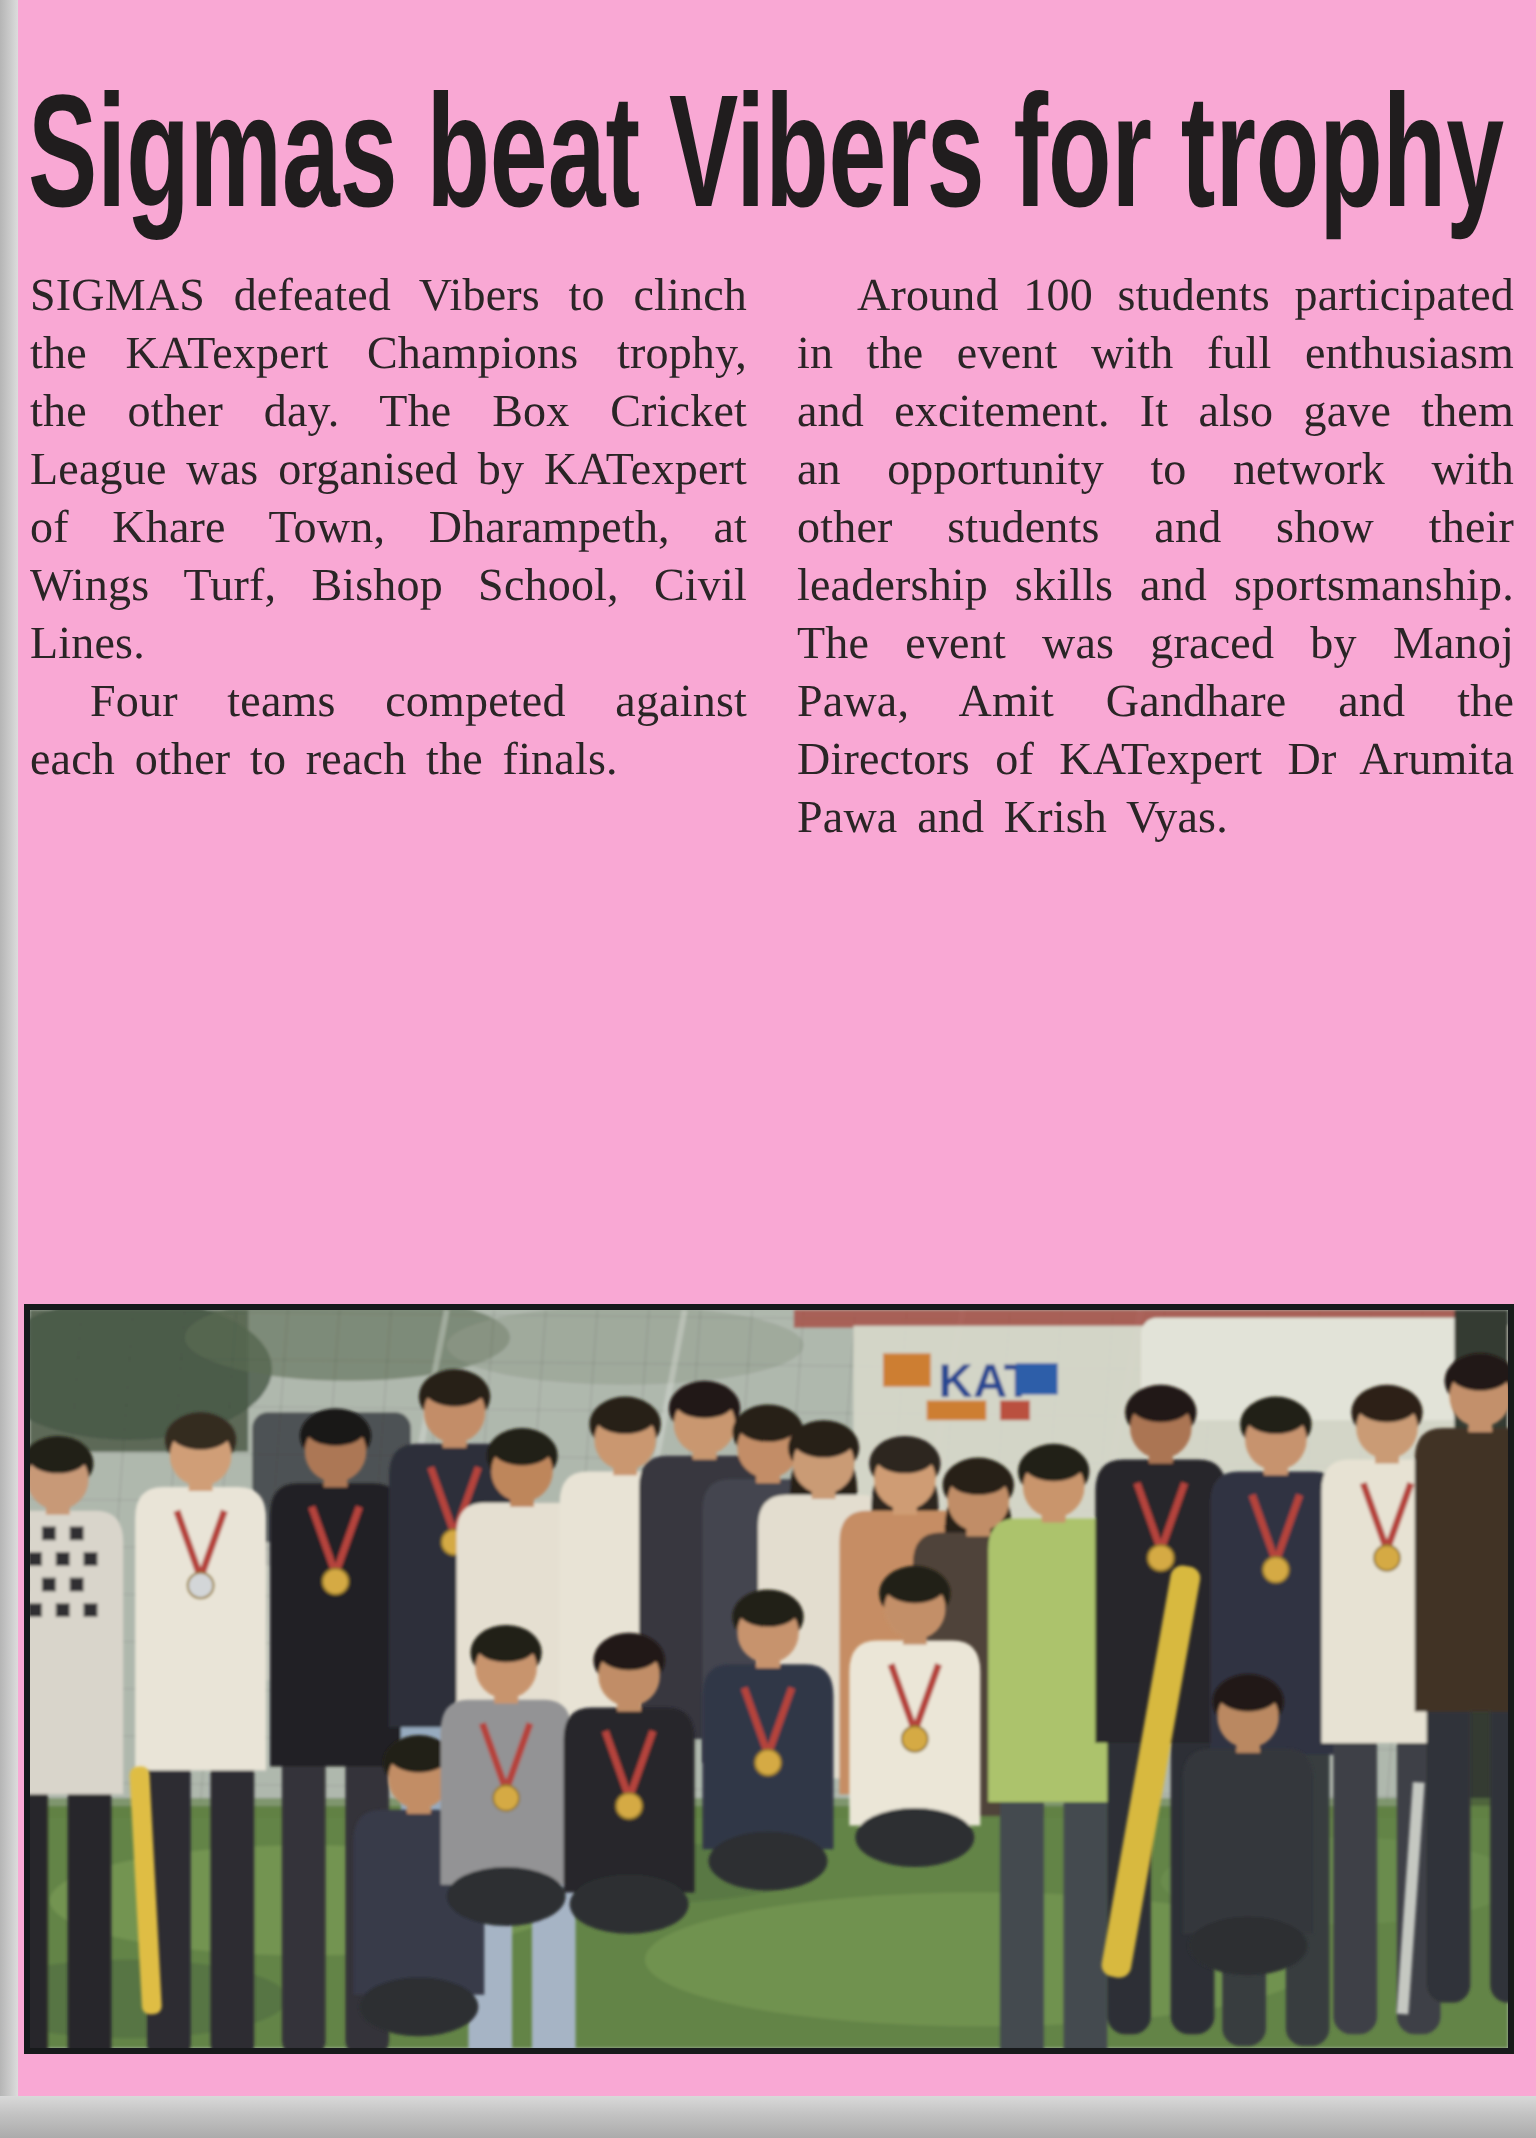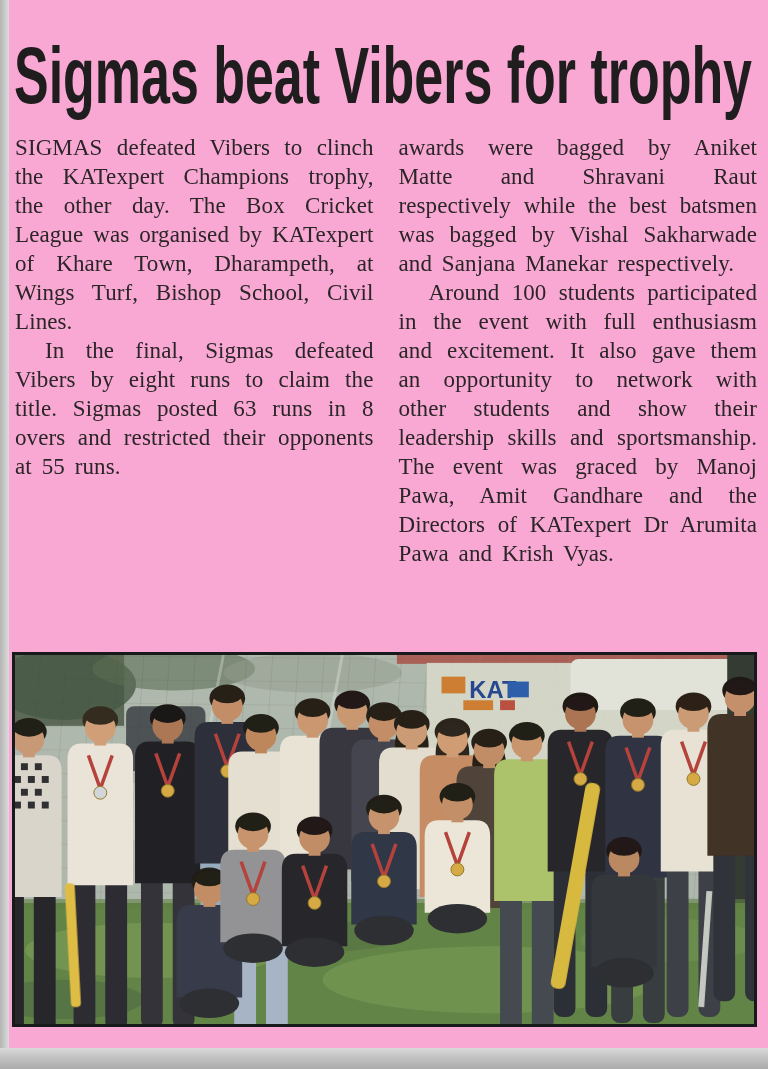--- a/index.html
+++ b/index.html
@@ -26,24 +26,23 @@
 <div class="page">
   <div class="edge-left"></div>
 
   <svg class="headline-svg" viewBox="0 0 745 92">
     <text x="0" y="73" font-size="80" textLength="738" lengthAdjust="spacingAndGlyphs">Sigmas beat Vibers for trophy</text>
   </svg>
 
   <div class="cols">
     <div>
         <p class="para">SIGMAS defeated Vibers to clinch the KATexpert Champions trophy, the other day. The Box Cricket League was organised by KATexpert of Khare Town, Dharampeth, at Wings Turf, Bishop School, Civil Lines.</p>
-        <p class="para indent">In the final, Sigmas defeated Vibers by eight runs to claim the title. Sigmas posted 63 runs in 8 overs and restricted their opponents at 55 runs.</p>
+        <p class="para indent">Four teams competed against each other to reach the finals.</p>
       </div>
     <div>
-        <p class="para">awards were bagged by Aniket Matte and Shravani Raut respectively while the best batsmen was bagged by Vishal Sakharwade and Sanjana Manekar respectively.</p>
         <p class="para indent">Around 100 students participated in the event with full enthusiasm and excitement. It also gave them an opportunity to network with other students and show their leadership skills and sportsmanship. The event was graced by Manoj Pawa, Amit Gandhare and the Directors of KATexpert Dr Arumita Pawa and Krish Vyas.</p>
       </div>
   </div>
 
   <div class="photo">
     <svg viewBox="0 0 745 375" preserveAspectRatio="none">
       <defs>
         <filter id="soften" x="-5%" y="-5%" width="110%" height="110%">
           <feGaussianBlur stdDeviation="0.8"></feGaussianBlur>
         </filter>

